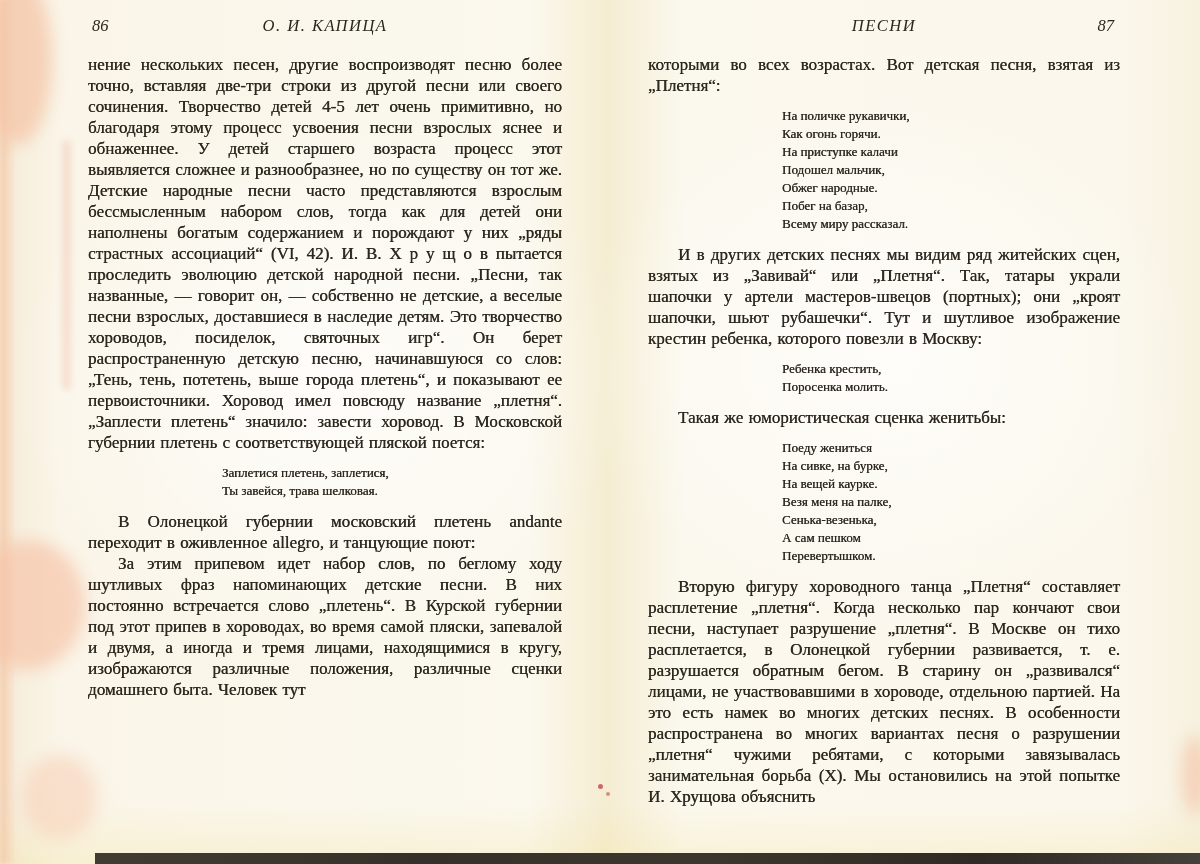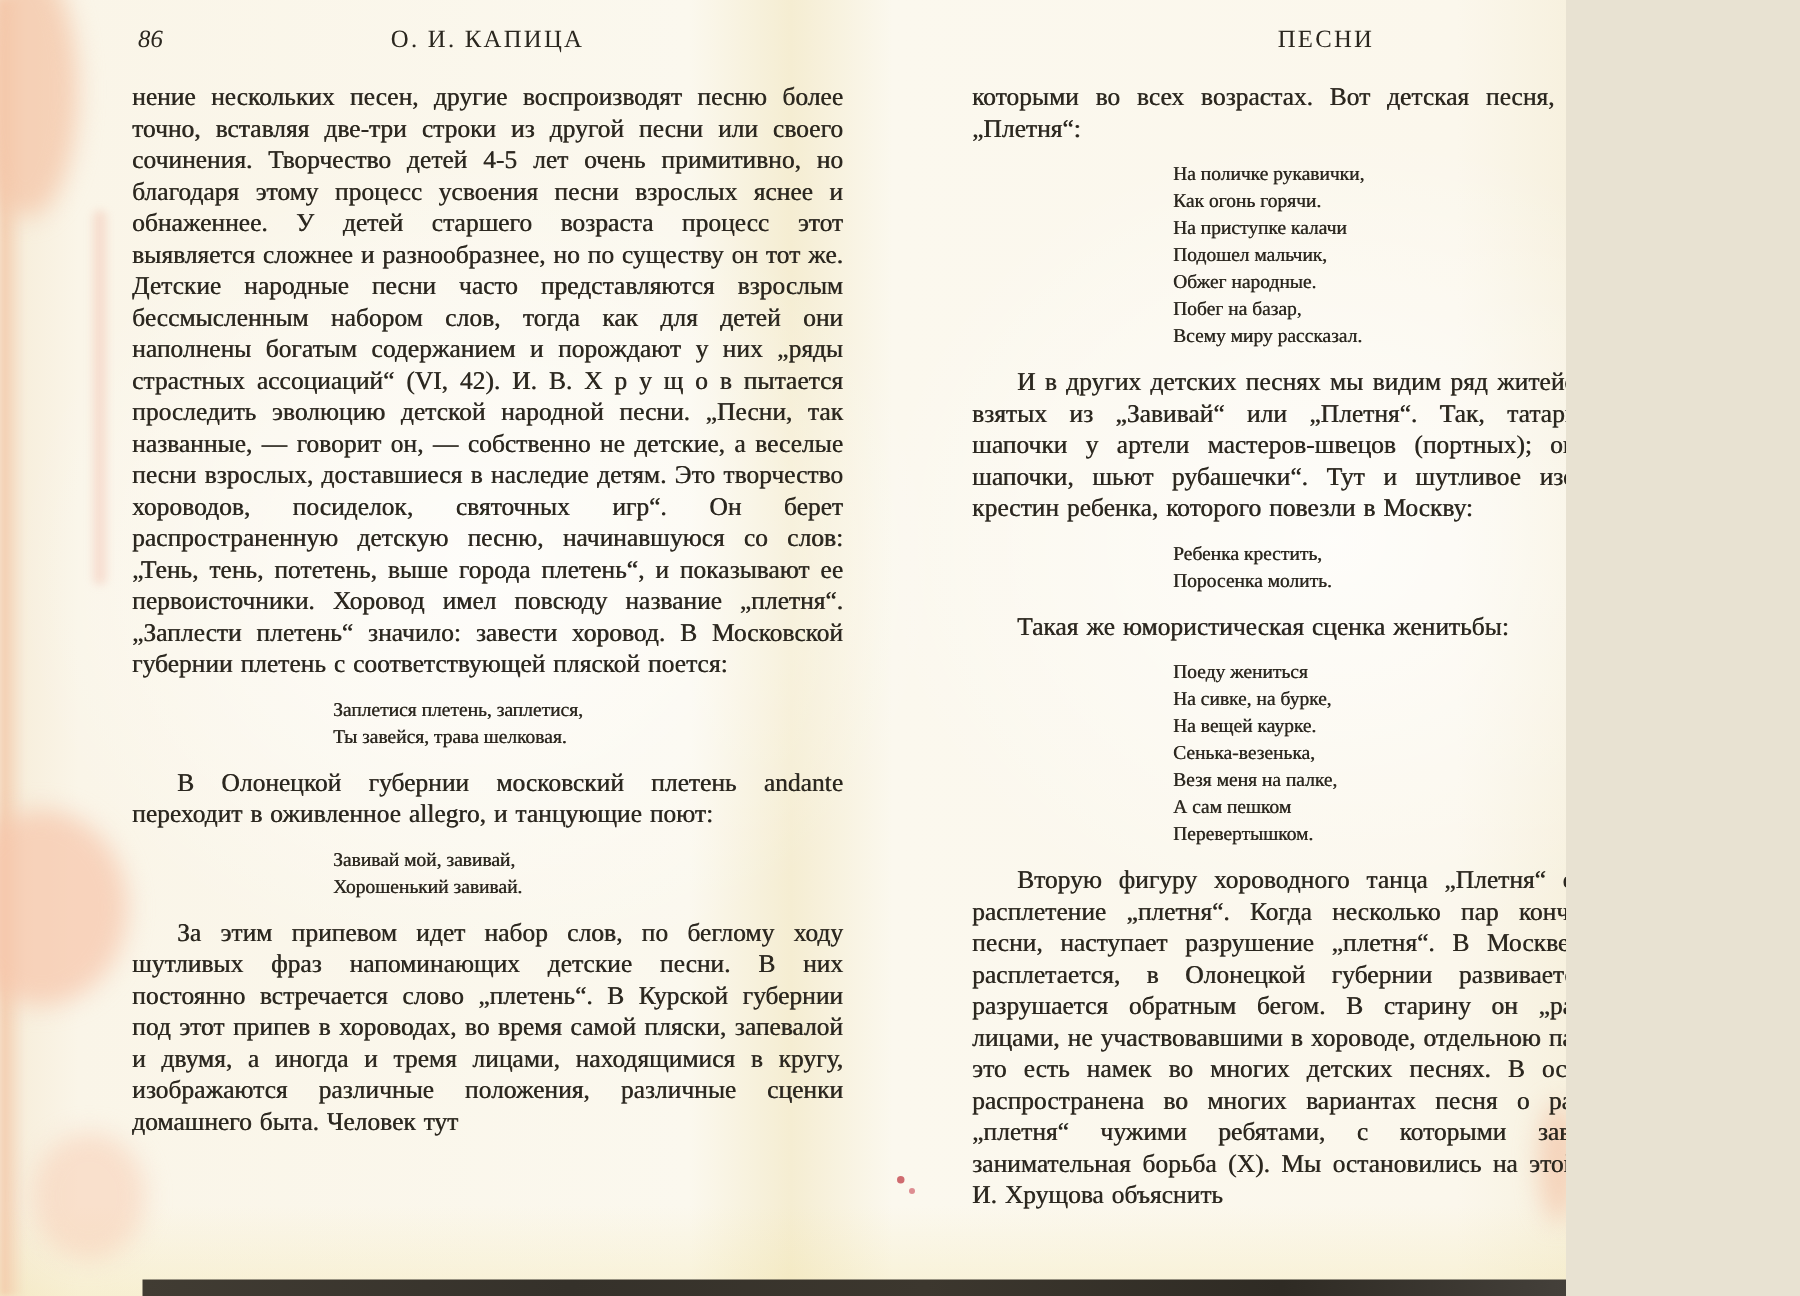--- a/index.html
+++ b/index.html
@@ -2,21 +2,21 @@
 <html><head>
 <meta charset="utf-8">
 <style>
   html,body{margin:0;padding:0;}
   body{
     width:1200px;height:864px;
     font-family:"Liberation Serif","DejaVu Serif",serif;
     background:#e8e2d2;
   }
   .scan{
-    position:relative;width:1044px;height:864px;overflow:hidden;
+    position:relative;width:1200px;height:864px;overflow:hidden;
     color:#2b271f;
     background:
       radial-gradient(ellipse 430px 380px at 320px 380px, rgba(255,255,255,0.75), rgba(255,255,255,0) 72%),
       radial-gradient(ellipse 430px 380px at 890px 360px, rgba(255,255,255,0.70), rgba(255,255,255,0) 72%),
       linear-gradient(0deg, rgba(240,224,150,0.28) 0, rgba(240,224,150,0) 7%),
       linear-gradient(90deg,#f6ecd8 0,#faf5e8 5%,#fbf8ee 44%,#f5edd2 50.5%,#fbf8ee 57%,#fbf7ec 93%,#f7f1df 100%);
   }
   
   .edge-strip-left{
     position:absolute;left:0;top:0;bottom:0;width:16px;
@@ -40,20 +40,21 @@
     background:linear-gradient(90deg,#413c33,#35312a 30%,#3c372e 55%,#2f2b24 80%,#44403a);
   }
   
   .page{position:absolute;top:16px;}
   .page-left{left:88px;width:474px;}
   .page-right{left:648px;width:472px;}
   .running-head{position:relative;height:26px;margin-bottom:12px;font-size:16.5px;}
   .running-title{
     position:absolute;left:0;right:0;text-align:center;
     letter-spacing:1.5px;
+    font-style:italic;
   }
   .pageno{position:absolute;font-style:italic;font-size:16.5px;}
   .pageno.left{left:4px;top:0;}
   .pageno.right{right:6px;top:0;}
   
   .para{
     margin:0;font-size:17px;line-height:21px;text-align:justify;
     text-shadow:0.35px 0 0 rgba(43,39,31,0.85);
     word-spacing:1px;
   }
@@ -84,24 +85,20 @@
       <span class="pageno left">86</span>
       <span class="running-title">О. И. КАПИЦА</span>
     </div>
     <div>
         <p class="para">нение нескольких песен, другие воспроизводят песню более точно, вставляя две-три строки из другой песни или своего сочинения.  Творчество детей 4-5 лет очень примитивно, но благодаря этому процесс усвоения песни взрослых яснее и обнаженнее.  У детей старшего возраста процесс этот выявляется сложнее и разнообразнее, но по существу он тот же.  Детские народные песни часто представляются взрослым бессмысленным набором слов, тогда как для детей они наполнены богатым содержанием и порождают у них „ряды страстных ассоциаций“ (VI, 42). И. В.  Х р у щ о в  пытается проследить эволюцию детской народной песни. „Песни, так названные, — говорит он, — собственно не детские, а веселые песни взрослых, доставшиеся в наследие детям.  Это творчество хороводов, посиделок, святочных игр“.  Он берет распространенную детскую песню, начинавшуюся со слов: „Тень, тень, потетень, выше города плетень“, и показывают ее первоисточники. Хоровод имел повсюду название „плетня“. „Заплести плетень“ значило: завести хоровод.  В Московской губернии плетень с соответствующей пляской поется:</p>
         <div class="verse">
           <div class="verse-line">Заплетися плетень, заплетися,</div>
           <div class="verse-line">Ты завейся, трава шелковая.</div>
         </div>
         <p class="para indent">В Олонецкой губернии московский плетень andante переходит в оживленное allegro, и танцующие поют:</p>
-        <div class="verse">
-          <div class="verse-line">Завивай мой, завивай,</div>
-          <div class="verse-line">Хорошенький завивай.</div>
-        </div>
         <p class="para indent">За этим припевом идет набор слов, по беглому ходу шутливых фраз напоминающих детские песни.  В них постоянно встречается слово „плетень“.  В Курской губернии под этот припев в хороводах, во время самой пляски, запевалой и двумя, а иногда и тремя лицами, находящимися в кругу, изображаются различные положения, различные сценки домашнего быта.  Человек тут</p>
       </div>
   </div>
 
   <div class="page page-right">
     <div class="running-head">
       <span class="running-title">ПЕСНИ</span>
       <span class="pageno right">87</span>
     </div>
     <div>
@@ -118,22 +115,22 @@
         <p class="para indent">И в других детских песнях мы видим ряд житейских сцен, взятых из „Завивай“ или „Плетня“.  Так, татары украли шапочки у артели мастеров-швецов (портных); они „кроят шапочки, шьют рубашечки“.  Тут и шутливое изображение крестин ребенка, которого повезли в Москву:</p>
         <div class="verse">
           <div class="verse-line">Ребенка крестить,</div>
           <div class="verse-line">Поросенка молить.</div>
         </div>
         <p class="para indent">Такая же юмористическая сценка женитьбы:</p>
         <div class="verse">
           <div class="verse-line">Поеду жениться</div>
           <div class="verse-line">На сивке, на бурке,</div>
           <div class="verse-line">На вещей каурке.</div>
+          <div class="verse-line">Везя меня на палке,</div>
           <div class="verse-line">Сенька-везенька,</div>
-          <div class="verse-line">Везя меня на палке,</div>
           <div class="verse-line">А сам пешком</div>
           <div class="verse-line">Перевертышком.</div>
         </div>
         <p class="para indent">Вторую фигуру хороводного танца „Плетня“ составляет расплетение „плетня“.  Когда несколько пар кончают свои песни, наступает разрушение „плетня“.  В Москве он тихо расплетается, в Олонецкой губернии развивается, т. е. разрушается обратным бегом.  В старину он „развивался“ лицами, не участвовавшими в хороводе, отдельною партией.  На это есть намек во многих детских песнях.  В особенности распространена во многих вариантах песня о разрушении „плетня“ чужими ребятами, с которыми завязывалась занимательная борьба (X).  Мы остановились на этой попытке И. Хрущова объяснить</p>
       </div>
   </div>
 
 </div>
 
 </body></html>

